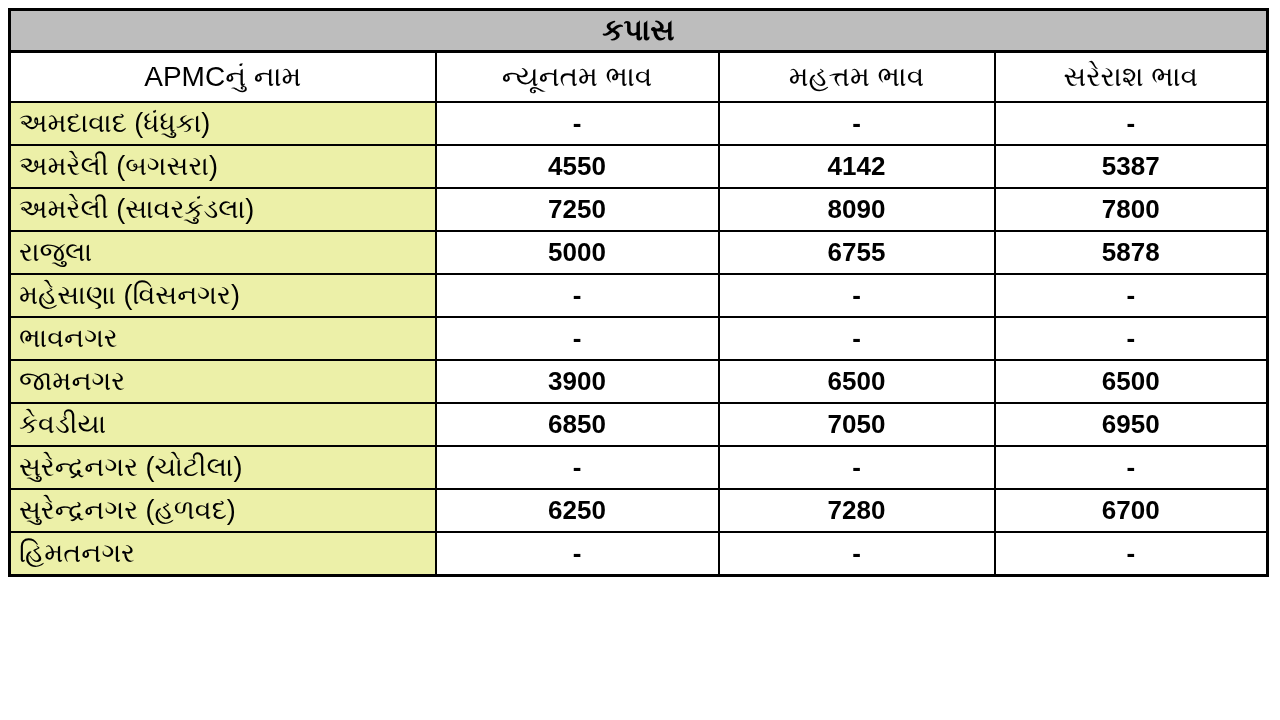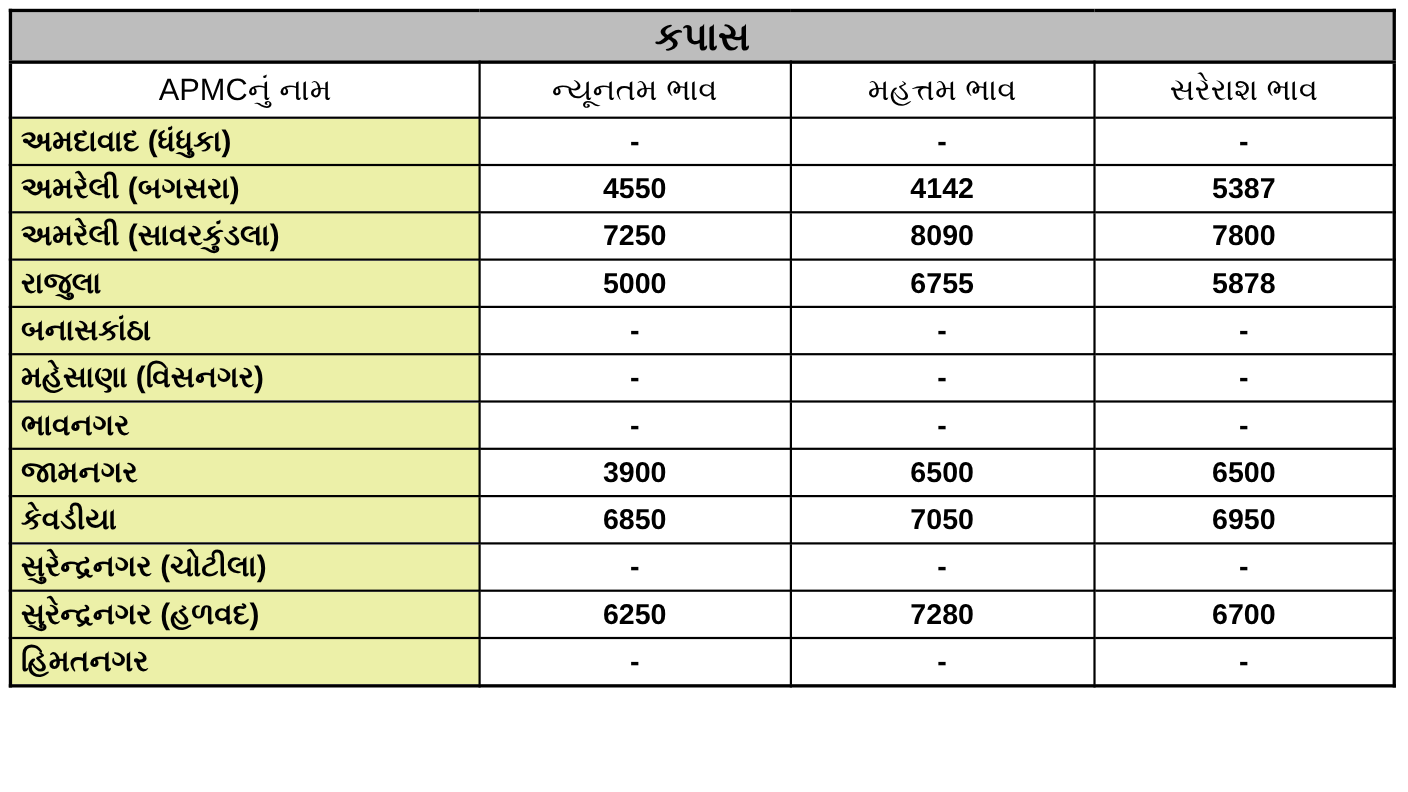--- a/index.html
+++ b/index.html
@@ -25,36 +25,36 @@
   table.price-table th,
   table.price-table td {
     border: 2px solid var(--border-color, #000000);
     color: var(--text-color, #000000);
     overflow: hidden;
     white-space: nowrap;
   }
   tr.title-row th {
     height: 37px;
     background: var(--title-bg, #bdbdbd);
-    font-size: 36px;
+    font-size: 30px;
     font-weight: bold;
     border-bottom: 3px solid var(--border-color, #000000);
   }
   tr.header-row th {
     height: 46px;
     background: var(--cell-bg, #ffffff);
     font-size: 28px;
     font-weight: normal;
     text-align: center;
   }
   tr.data-row { height: 43px; }
   td.name-cell {
     background: var(--name-bg, #ecf0a8);
     font-size: 27px;
-    font-weight: bold;
+    font-weight: normal;
     text-align: left;
     padding-left: 8px;
   }
   td.num-cell {
     background: var(--cell-bg, #ffffff);
     font-size: 26px;
     font-weight: bold;
     text-align: center;
   }
 </style>
@@ -102,26 +102,20 @@
     <td class="num-cell">7800</td>
   </tr>
 
   <tr class="data-row">
     <td class="name-cell">રાજુલા</td>
     <td class="num-cell">5000</td>
     <td class="num-cell">6755</td>
     <td class="num-cell">5878</td>
   </tr>
 
-  <tr class="data-row">
-    <td class="name-cell">બનાસકાંઠા</td>
-    <td class="num-cell">-</td>
-    <td class="num-cell">-</td>
-    <td class="num-cell">-</td>
-  </tr>
 
 
   <tr class="data-row">
     <td class="name-cell">મહેસાણા (વિસનગર)</td>
     <td class="num-cell">-</td>
     <td class="num-cell">-</td>
     <td class="num-cell">-</td>
   </tr>
 
   <tr class="data-row">

